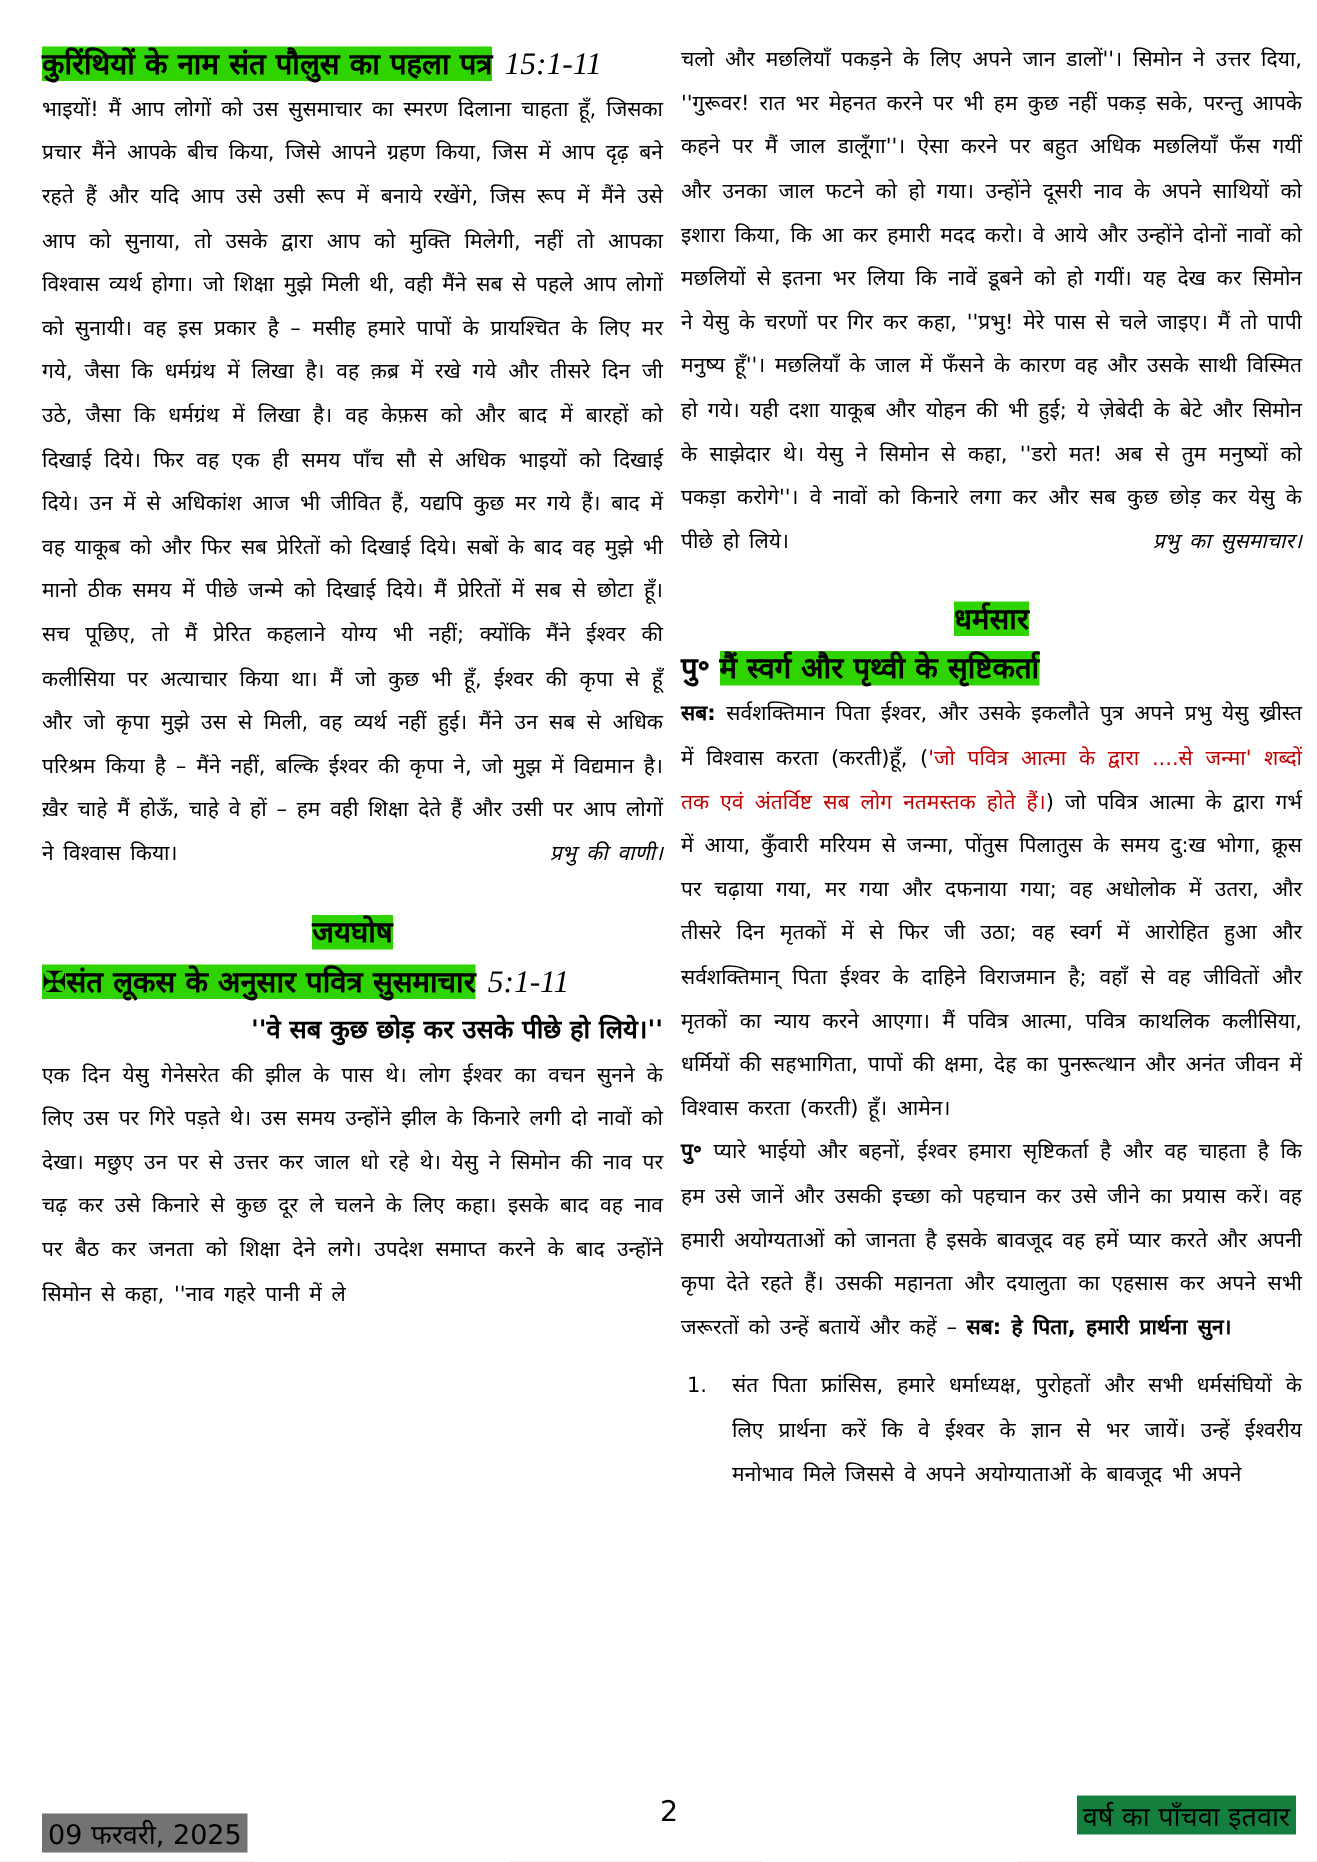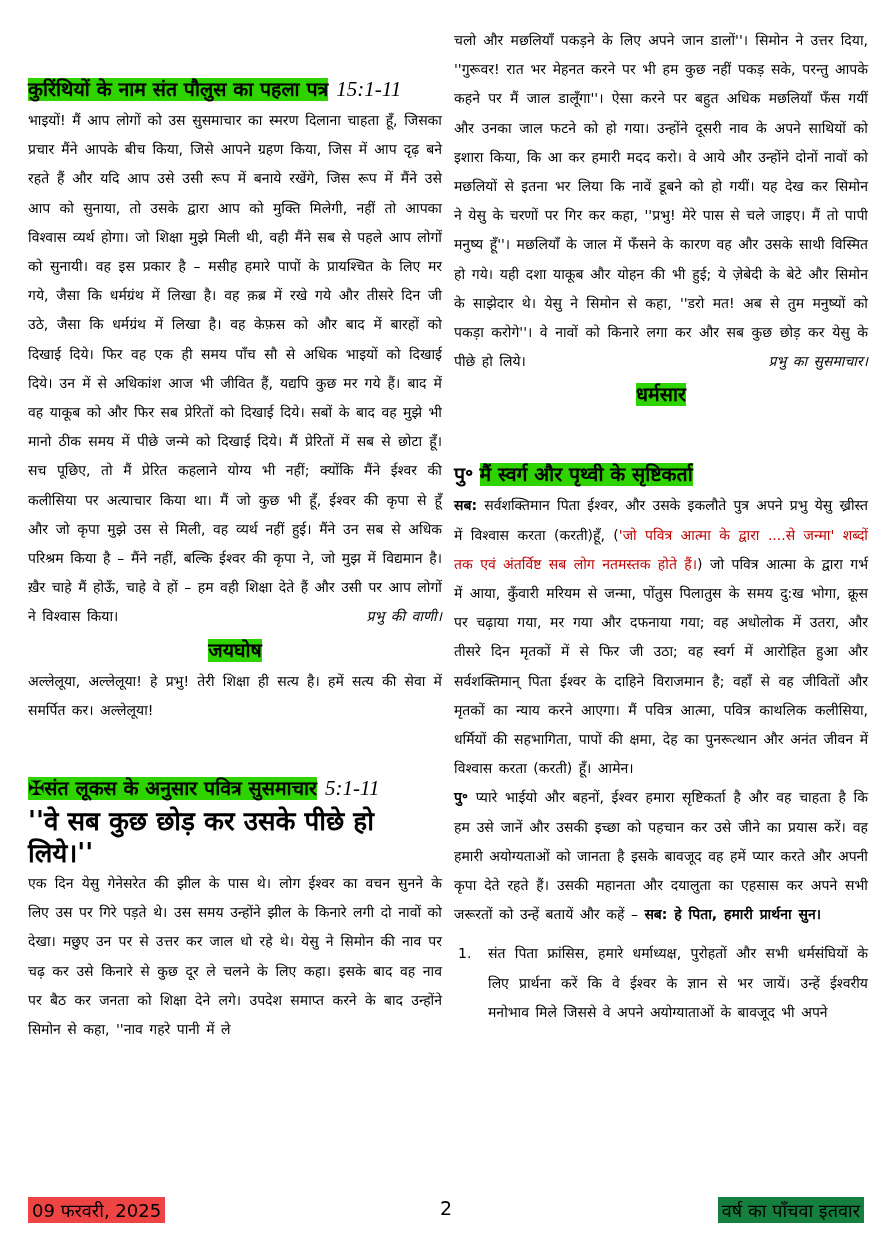--- a/index.html
+++ b/index.html
@@ -27,69 +27,68 @@
     word-spacing: 2px;
   }
   .hl {
     background: #2ED300;
     font-weight: bold;
   }
   .heading-line {
     font-size: 19.5px;
     line-height: 33px;
     white-space: nowrap;
-    margin-top: 47px;
   }
   .heading-line .ref {
     font-family: "Liberation Serif", serif;
     font-style: italic;
     font-weight: normal;
     font-size: 21px;
     margin-left: 8px;
     background: none;
   }
   .center { text-align: center; }
   .closing {
     float: right;
     font-weight: normal;
     font-style: italic;
   }
   .italic-para { font-style: italic; }
   .bold-quote {
     font-weight: bold;
-    font-size: 26px;
-    text-align: left;
+    font-size: 17px;
+    text-align: right;
     line-height: 32px;
   }
   .label-bold { font-weight: bold; }
   .red-text { color: #C00000; }
-  .section-gap { margin-top: 2px; text-align: center; }
+  .section-gap { margin-top: 20px; text-align: center; }
   .numbered-item {
     display: flex;
     margin-top: 10px;
   }
   .numbered-item .num {
     flex: 0 0 34px;
     padding-left: 4px;
   }
   .numbered-item .item-body { flex: 1; }
   .footer {
     position: absolute;
     left: 28px;
     right: 14px;
     bottom: 16px;
     font-size: 18px;
     height: 28px;
   }
   .footer .date {
     position: absolute;
     left: 0;
-    top: 0;
+    top: 12px;
     padding: 1px 4px;
-    background: #ef4444;
+    background: #737373;
   }
   .footer .page-num {
     position: absolute;
     left: 50%;
     transform: translateX(-50%);
     top: 0;
     font-size: 19px;
   }
   .footer .sunday {
     position: absolute;
@@ -113,23 +112,20 @@
 
       <div class="body-text">
         <span>भाइयों! मैं आप लोगों को उस सुसमाचार का स्मरण दिलाना चाहता हूँ, जिसका प्रचार मैंने आपके बीच किया, जिसे आपने ग्रहण किया, जिस में आप दृढ़ बने रहते हैं और यदि आप उसे उसी रूप में बनाये रखेंगे, जिस रूप में मैंने उसे आप को सुनाया, तो उसके द्वारा आप को मुक्ति मिलेगी, नहीं तो आपका विश्वास व्यर्थ होगा।  जो शिक्षा मुझे मिली थी, वही मैंने सब से पहले आप लोगों को सुनायी। वह इस प्रकार है – मसीह हमारे पापों के प्रायश्चित के लिए मर गये, जैसा कि धर्मग्रंथ में लिखा है। वह क़ब्र में रखे गये और तीसरे दिन जी उठे, जैसा कि धर्मग्रंथ में लिखा है। वह केफ़स को और बाद में बारहों को दिखाई दिये। फिर वह एक ही समय पाँच सौ से अधिक भाइयों को दिखाई दिये। उन में से अधिकांश आज भी जीवित हैं, यद्यपि कुछ मर गये हैं। बाद में वह याकूब को और फिर सब प्रेरितों को दिखाई दिये। सबों के बाद वह मुझे भी मानो ठीक समय में पीछे जन्मे को दिखाई दिये।  मैं प्रेरितों में सब से छोटा हूँ। सच पूछिए, तो मैं प्रेरित कहलाने योग्य भी नहीं; क्योंकि मैंने ईश्वर की कलीसिया पर अत्याचार किया था। मैं जो कुछ भी हूँ, ईश्वर की कृपा से हूँ और जो कृपा मुझे उस से मिली, वह व्यर्थ नहीं हुई। मैंने उन सब से अधिक परिश्रम किया है – मैंने नहीं, बल्कि ईश्वर की कृपा ने, जो मुझ में विद्यमान है। ख़ैर चाहे मैं होऊँ, चाहे वे हों – हम वही शिक्षा देते हैं और उसी पर आप लोगों ने विश्वास किया।</span>
         <span class="closing">प्रभु की वाणी।</span>
       </div>
 
       <div class="heading-line section-gap">
         <span class="hl">जयघोष</span>
       </div>
 
-      <div class="body-text">
-        <span>अल्लेलूया, अल्लेलूया! हे प्रभु! तेरी शिक्षा ही सत्य है। हमें सत्य की सेवा में समर्पित कर। अल्लेलूया!</span>
-      </div>
 
 
 
       <div class="heading-line">
         <span class="hl">✠संत लूकस के अनुसार पवित्र सुसमाचार</span><span class="ref">5:1-11</span>
       </div>
 
       <div class="bold-quote">''वे सब कुछ छोड़ कर उसके पीछे हो लिये।''</div>
 
       <div class="body-text">

